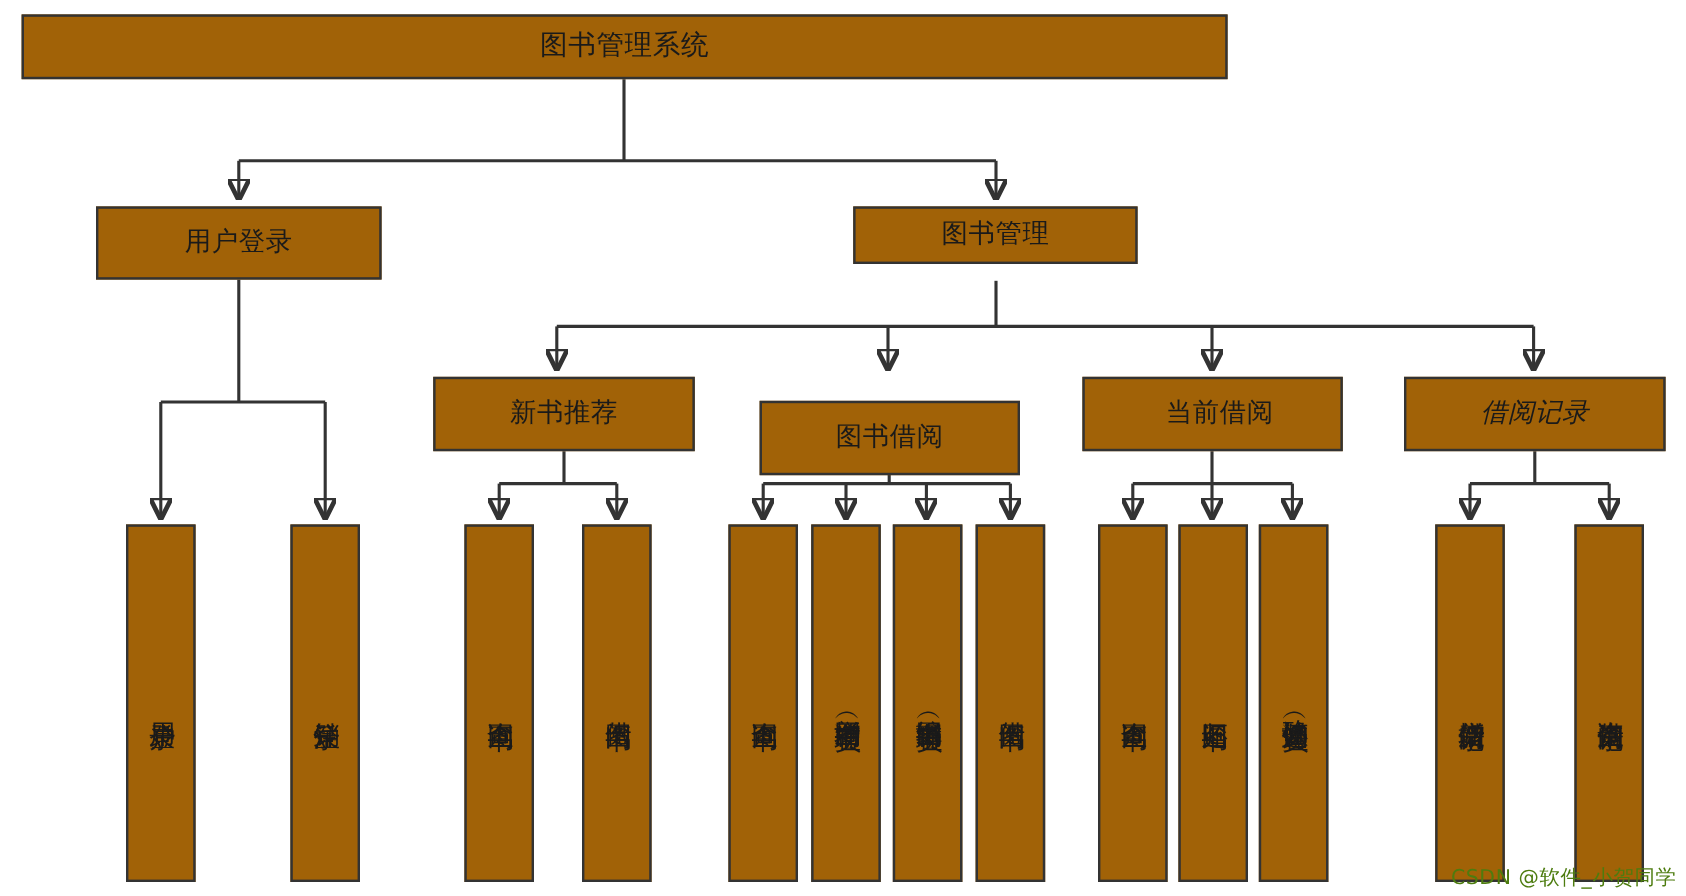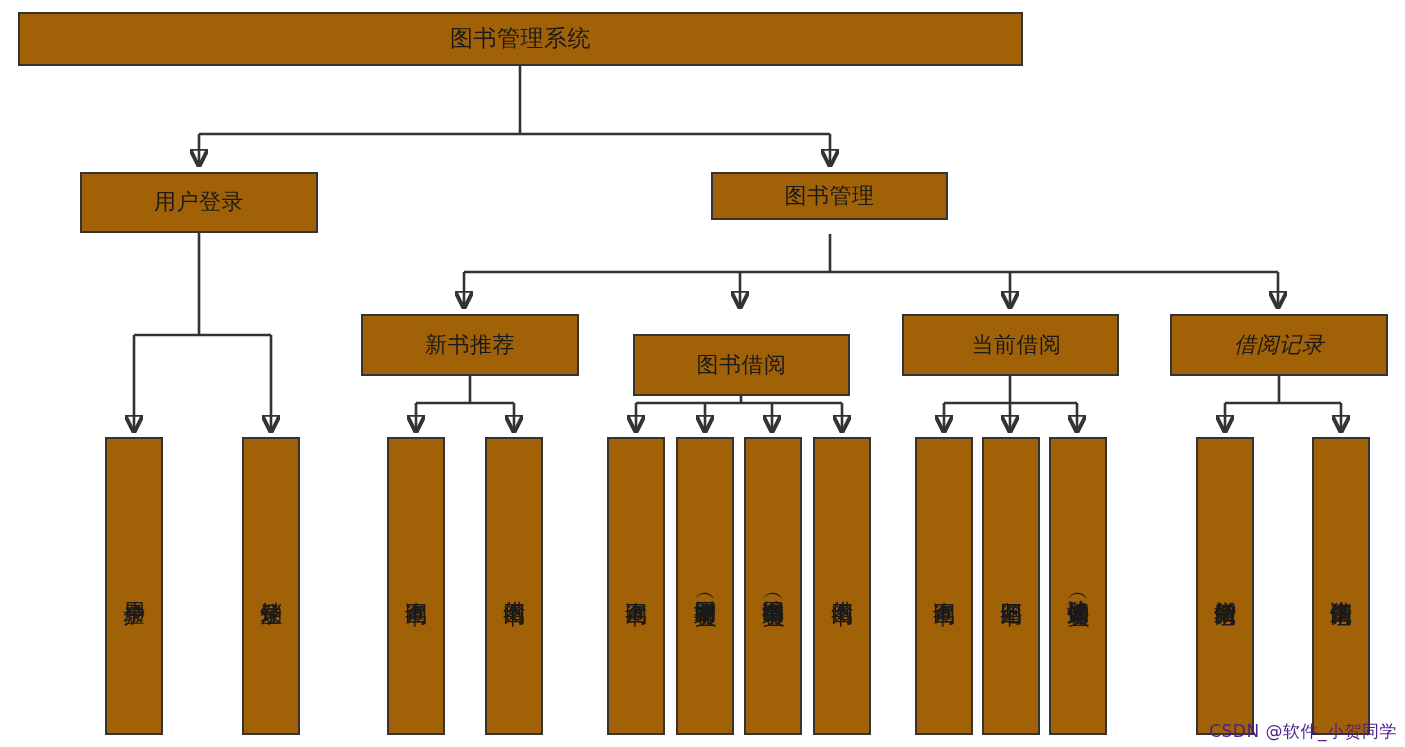--- a/index.html
+++ b/index.html
@@ -50,21 +50,21 @@
     padding: 4px 0;
   }
   .node-v span {
     display: block;
   }
   .watermark {
     position: absolute;
     right: 8px;
     bottom: 4px;
     font-size: 17px;
-    color: #4c1d95;
+    color: #4d7c0f;
     white-space: nowrap;
     letter-spacing: 0.5px;
   }
   svg.connectors {
     position: absolute;
     left: 0;
     top: 0;
     width: 1405px;
     height: 747px;
     pointer-events: none;

